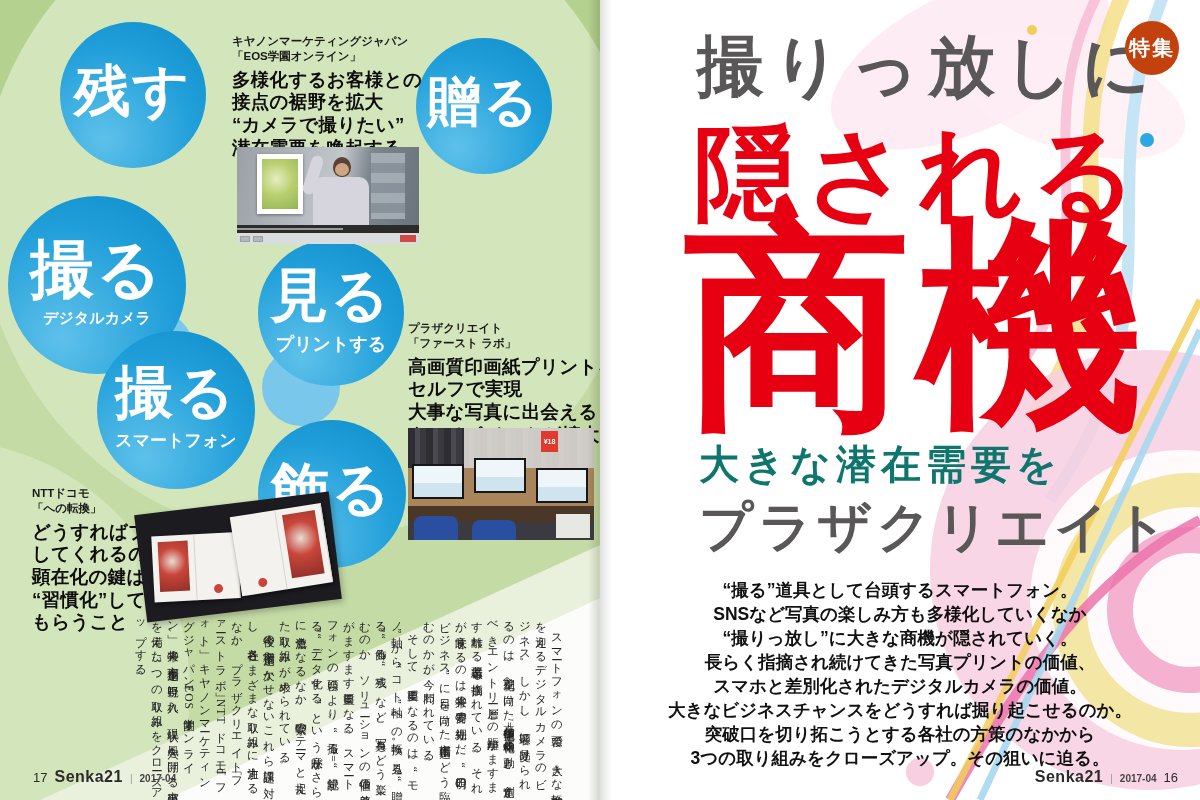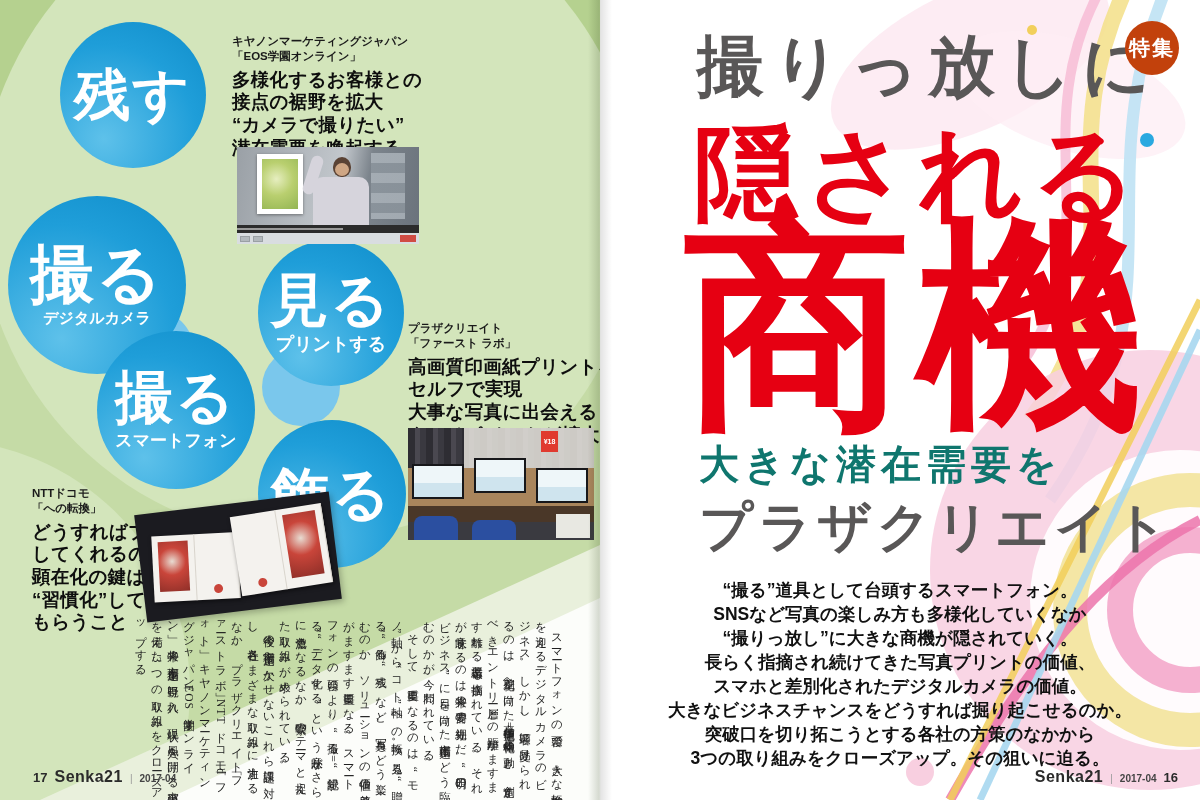--- a/index.html
+++ b/index.html
@@ -18,21 +18,21 @@
   .wedge { position:absolute; inset:0; }
   .wedge-pale  { background:#e9f0dc; clip-path:polygon(600px 545px,600px 800px,40px 800px); }
   .wedge-white { background:#fcfdfa; clip-path:polygon(600px 598px,600px 800px,165px 800px); }
 
   .accent { position:absolute; border-radius:50%; background:#7ac7ec; }
   .acc1 { left:103px; top:308px; width:92px; height:92px; }
   .acc2 { left:262px; top:348px; width:78px; height:78px; }
 
   .bubble { position:absolute; border-radius:50%; color:#fff; display:flex;
     flex-direction:column; align-items:center; justify-content:center; text-align:center;
-    background:radial-gradient(circle at 30% 80%, #5ec1ea 0%, #1f9ed9 60%, #0f8cc9 100%); }
+    background:radial-gradient(circle at 30% 80%, #5ec1ea 0%, #1f9ed9 60%, #0f8cc9 100%);font-family:Liberation Mono, monospace; }
   .bubble-label { font-weight:900; line-height:1; letter-spacing:2px; }
   .bubble-sub { font-weight:700; margin-top:3px; letter-spacing:0; }
   .b1 { left:60px;  top:22px;  width:146px; height:146px; } .b1 .bubble-label{font-size:56px;}
   .b2 { left:416px; top:38px;  width:136px; height:136px; } .b2 .bubble-label{font-size:54px;}
   .b3 { left:8px;   top:196px; width:178px; height:178px; } .b3 .bubble-label{font-size:64px;} .b3 .bubble-sub{font-size:15px;}
   .b4 { left:258px; top:240px; width:146px; height:146px; } .b4 .bubble-label{font-size:58px;} .b4 .bubble-sub{font-size:18px;}
   .b5 { left:97px;  top:331px; width:158px; height:158px; } .b5 .bubble-label{font-size:58px;} .b5 .bubble-sub{font-size:17px;}
   .b6 { left:258px; top:420px; width:148px; height:148px; } .b6 .bubble-label{font-size:58px;}
 
   .story { position:absolute; }
@@ -102,21 +102,21 @@
   
   .article { position:absolute; left:25px; top:613px; width:540px; height:182px;
     writing-mode:vertical-rl; text-orientation:mixed; white-space:pre-line;
     font-family:"Liberation Serif","DejaVu Serif",serif;
     font-size:11.5px; line-height:16px; letter-spacing:1.1px; color:#1f1f1f; }
 
   
   .footer { position:absolute; top:768px; display:flex; align-items:baseline; gap:7px; color:#2b2b2b; }
   .footer-left { left:33px; }
   .footer-right { right:22px; }
-  .pageno { font-weight:700; font-size:13px; }
+  .pageno { font-weight:400; font-size:13px; }
   .maglogo { font-weight:700; font-size:16px; letter-spacing:.5px; font-stretch:condensed; }
   .sep { color:#9a9a9a; font-size:10px; }
   .issue { font-size:10px; font-weight:700; color:#444; }
 
   
   .right-page { left:600px; width:600px; background:#fff; }
   .swirl { position:absolute; right:0; top:0; }
   .badge { position:absolute; left:525px; top:21px; width:54px; height:54px; border-radius:50%;
     background:#c2410c; color:#fff; font-size:21px; font-weight:900; letter-spacing:2px;
     display:flex; align-items:center; justify-content:center; z-index:3; }
@@ -146,20 +146,23 @@
     <div class="deco dc-pale-big"></div>
     <div class="deco dc-pale-bot"></div>
     <div class="wedge wedge-pale"></div>
     <div class="wedge wedge-white"></div>
 
     <div class="accent acc1"></div>
     <div class="accent acc2"></div>
 
     <div class="bubble b1">
       <span class="bubble-label">残す</span>
+    </div>
+    <div class="bubble b2">
+      <span class="bubble-label">贈る</span>
     </div>
     <div class="bubble b3">
       <span class="bubble-label">撮る</span>
       <span class="bubble-sub">デジタルカメラ</span>
     </div>
     <div class="bubble b4">
       <span class="bubble-label">見る</span>
       <span class="bubble-sub">プリントする</span>
     </div>
     <div class="bubble b5">

